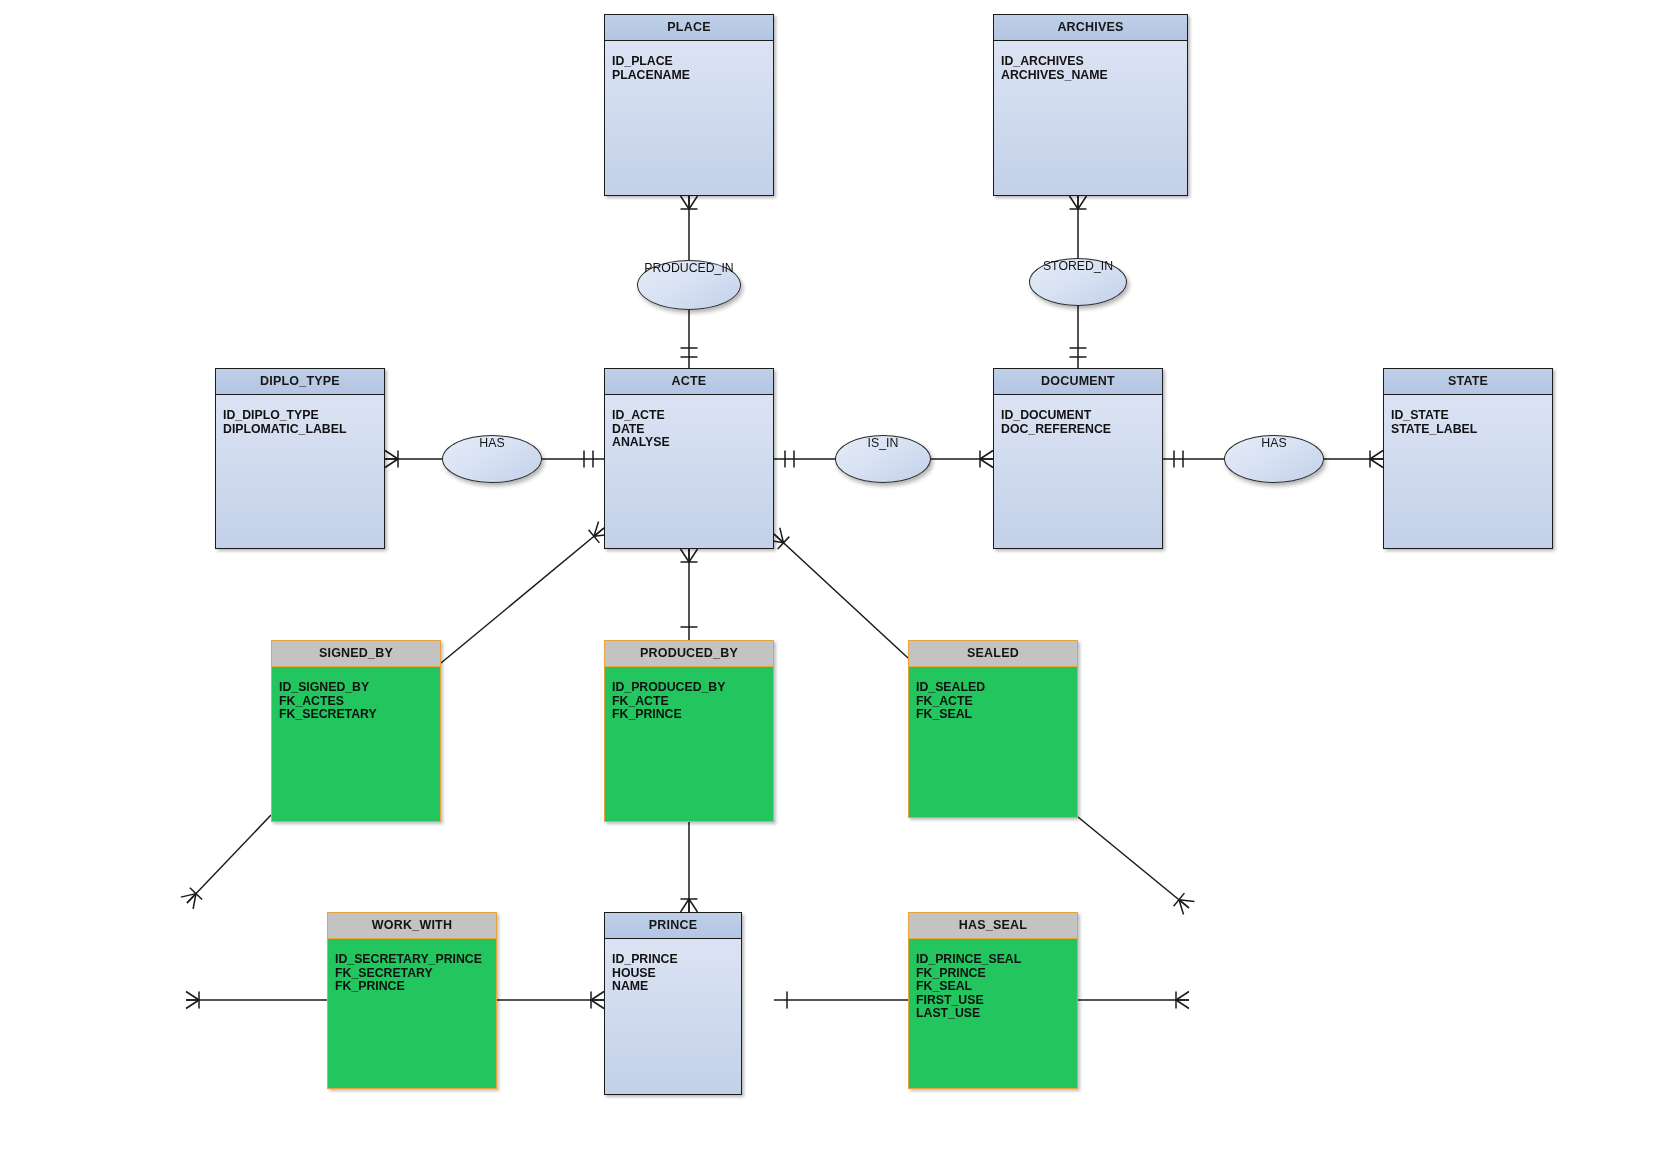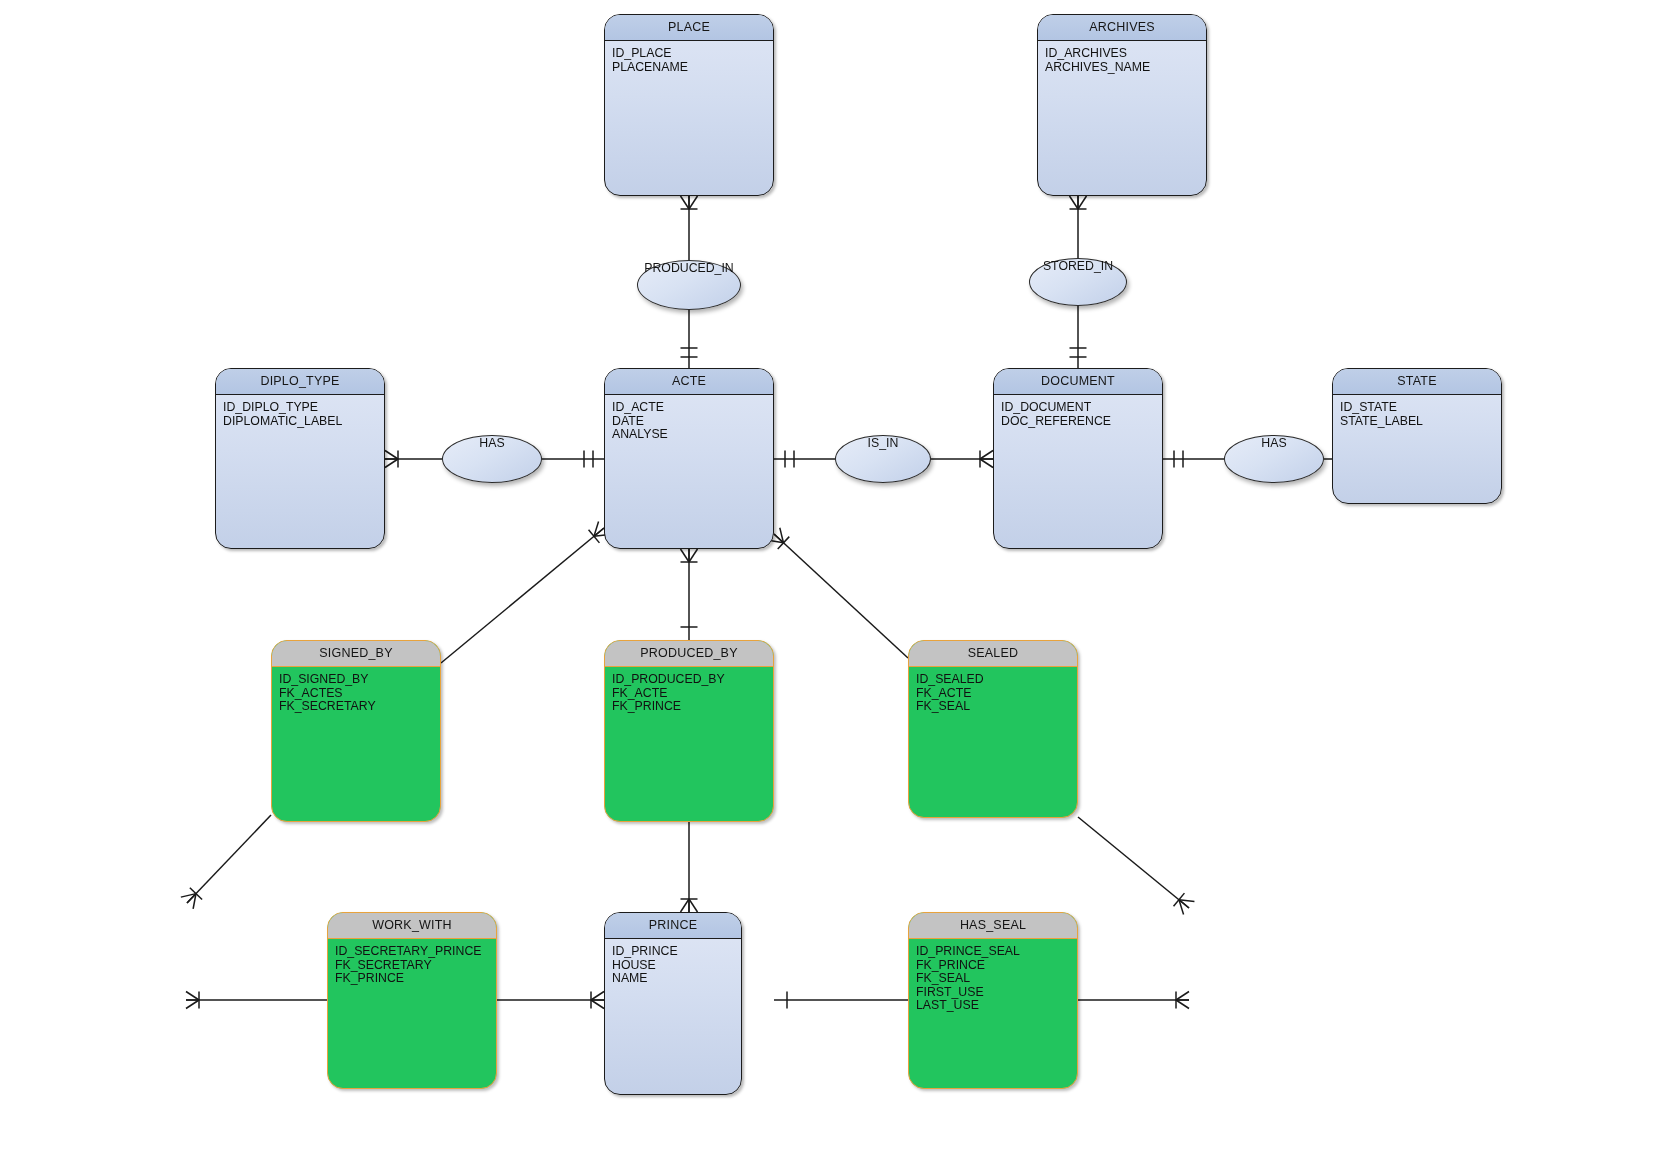--- a/index.html
+++ b/index.html
@@ -21,38 +21,39 @@
     width:1656px;
     height:1171px;
     pointer-events:none;
   }
 
   
   .entity{
     position:absolute;
     box-sizing:border-box;
     border:1.4px solid #1c1c1c;
-    border-radius:16px;
+    border-radius:0;
     overflow:hidden;
     background:linear-gradient(180deg,#dfe6f5 0%,#d3ddf0 45%,#c3d0e8 100%);
     box-shadow:2px 2px 3px rgba(0,0,0,0.28);
     z-index:4;
+    font-weight:bold;
   }
   .entity .ehead{
     height:25px;
     line-height:25px;
     text-align:center;
     font-size:12.5px;
     color:#161616;
     letter-spacing:.2px;
     background:linear-gradient(180deg,#bfcfe8 0%,#b3c5e3 100%);
     border-bottom:1.3px solid #1c1c1c;
   }
   .entity .ebody{
-    padding:6px 7px 0 7px;
+    padding:14px 7px 0 7px;
   }
   .entity .attr{
     font-size:12.3px;
     line-height:13.6px;
     color:#111;
     white-space:nowrap;
   }
 
   
   .entity.assoc{
@@ -217,21 +218,21 @@
         <line x1="1176" y1="1000" x2="1189" y2="991.5" stroke="#1a1a1a" stroke-width="1.5"></line>
       </g>
     </svg>
 <div class="entity" style="left: 604px; top: 14px; width: 170px; height: 182px;">
       <div class="ehead">PLACE</div>
       <div class="ebody">
         <div class="attr">ID_PLACE</div>
         <div class="attr">PLACENAME</div>
       </div>
     </div>
-    <div class="entity" style="left: 1037px; top: 14px; width: 170px; height: 182px;">
+    <div class="entity" style="left: 993px; top: 14px; width: 195px; height: 182px;">
       <div class="ehead">ARCHIVES</div>
       <div class="ebody">
         <div class="attr">ID_ARCHIVES</div>
         <div class="attr">ARCHIVES_NAME</div>
       </div>
     </div>
     <div class="entity" style="left: 215px; top: 368px; width: 170px; height: 181px;">
       <div class="ehead">DIPLO_TYPE</div>
       <div class="ebody">
         <div class="attr">ID_DIPLO_TYPE</div>
@@ -246,21 +247,21 @@
       </div>
     </div>
     <div class="entity" style="left: 604px; top: 368px; width: 170px; height: 181px;">
       <div class="ehead">ACTE</div>
       <div class="ebody">
         <div class="attr">ID_ACTE</div>
         <div class="attr">DATE</div>
         <div class="attr">ANALYSE</div>
       </div>
     </div>
-    <div class="entity" style="left: 1332px; top: 368px; width: 170px; height: 136px;">
+    <div class="entity" style="left: 1383px; top: 368px; width: 170px; height: 181px;">
       <div class="ehead">STATE</div>
       <div class="ebody">
         <div class="attr">ID_STATE</div>
         <div class="attr">STATE_LABEL</div>
       </div>
     </div>
     <div class="entity assoc" style="left: 271px; top: 640px; width: 170px; height: 182px;">
       <div class="ehead">SIGNED_BY</div>
       <div class="ebody">
         <div class="attr">ID_SIGNED_BY</div>

